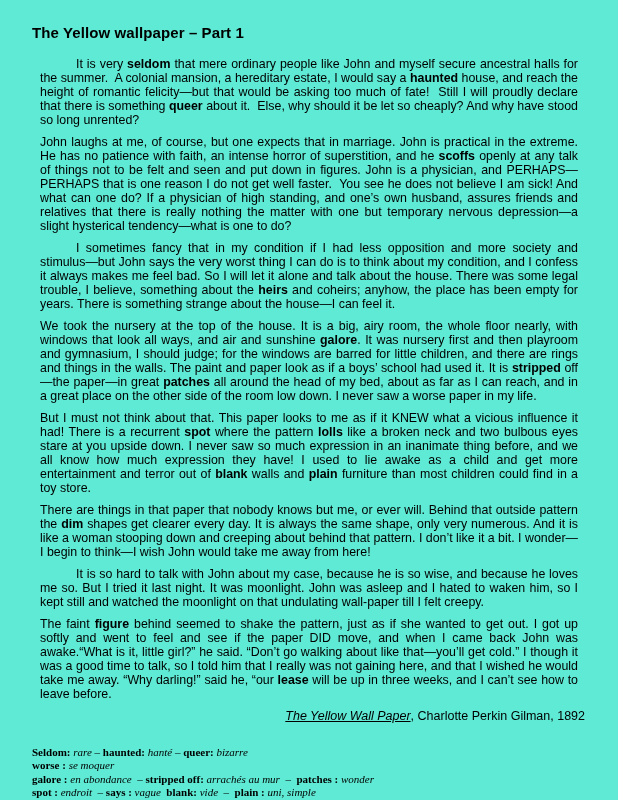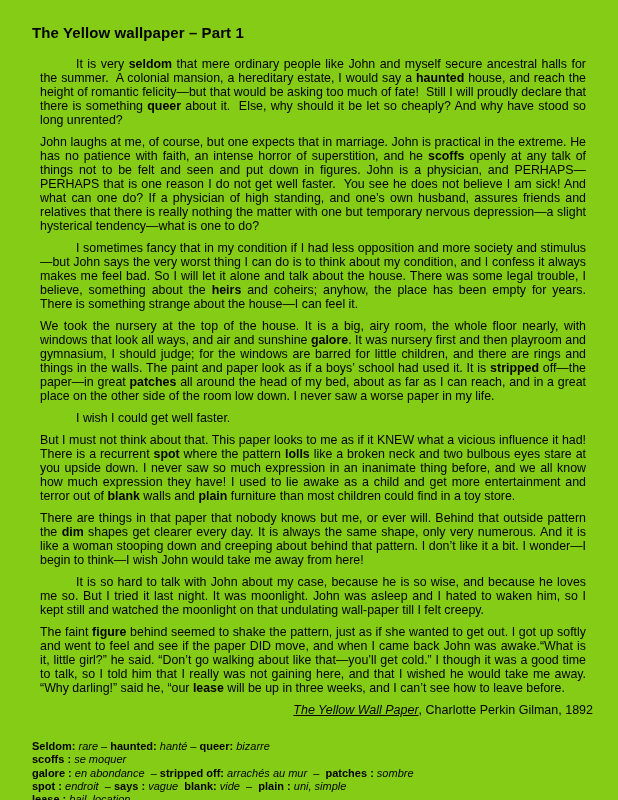--- a/index.html
+++ b/index.html
@@ -1,24 +1,24 @@
 <!DOCTYPE html>
 <html><head>
 <meta charset="utf-8">
 <style>
   html, body { margin: 0; padding: 0; background: #ffffff; }
   .page {
     position: relative;
     width: 618px;
     height: 800px;
     box-sizing: border-box;
-    background: #84cc16;
+    background: #5eead4;
     color: #000000;
     font-family: "Liberation Sans", sans-serif;
-    padding: 24px 24px 0 32px;
+    padding: 24px 32px 0 32px;
     overflow: hidden;
   }
   .title {
     font-size: 15px;
     font-weight: bold;
     margin: 0 0 16px 0;
     letter-spacing: 0.1px;
   }
   .story { }
   .para {
@@ -38,42 +38,41 @@
   }
   .work-title {
     font-style: italic;
     text-decoration: underline;
   }
   .vocab {
     margin-top: 23px;
     font-size: 11px;
     line-height: 13.3px;
   }
-  .vocab-line { white-space: pre-wrap; }
+  .vocab-line { white-space: pre-wrap; font-family: Liberation Serif, serif; }
 </style>
 </head>
 <body>
 
 <div class="page">
   <h1 class="title">The Yellow wallpaper – Part 1</h1>
 
   <div class="story" id="story">
       <div class="para indent"><span>It is very </span><span class="b">seldom</span><span> that mere ordinary people like John and myself secure ancestral halls for the summer.  A colonial mansion, a hereditary estate, I would say a </span><span class="b">haunted</span><span> house, and reach the height of romantic felicity—but that would be asking too much of fate!  Still I will proudly declare that there is something </span><span class="b">queer</span><span> about it.  Else, why should it be let so cheaply? And why have stood so long unrented?</span></div>
       <div class="para"><span>John laughs at me, of course, but one expects that in marriage. John is practical in the extreme. He has no patience with faith, an intense horror of superstition, and he </span><span class="b">scoffs</span><span> openly at any talk of things not to be felt and seen and put down in figures. John is a physician, and PERHAPS—PERHAPS that is one reason I do not get well faster.  You see he does not believe I am sick! And what can one do? If a physician of high standing, and one’s own husband, assures friends and relatives that there is really nothing the matter with one but temporary nervous depression—a slight hysterical tendency—what is one to do?</span></div>
       <div class="para indent"><span>I sometimes fancy that in my condition if I had less opposition and more society and stimulus—but John says the very worst thing I can do is to think about my condition, and I confess it always makes me feel bad. So I will let it alone and talk about the house. There was some legal trouble, I believe, something about the </span><span class="b">heirs</span><span> and coheirs; anyhow, the place has been empty for years. There is something strange about the house—I can feel it.</span></div>
       <div class="para"><span>We took the nursery at the top of the house. It is a big, airy room, the whole floor nearly, with windows that look all ways, and air and sunshine </span><span class="b">galore</span><span>. It was nursery first and then playroom and gymnasium, I should judge; for the windows are barred for little children, and there are rings and things in the walls. The paint and paper look as if a boys’ school had used it. It is </span><span class="b">stripped</span><span> off—the paper—in great </span><span class="b">patches</span><span> all around the head of my bed, about as far as I can reach, and in a great place on the other side of the room low down. I never saw a worse paper in my life.</span></div>
-      <div class="para indent"><span>I wish I could get well faster.</span></div>
       <div class="para"><span>But I must not think about that. This paper looks to me as if it KNEW what a vicious influence it had! There is a recurrent </span><span class="b">spot</span><span> where the pattern </span><span class="b">lolls</span><span> like a broken neck and two bulbous eyes stare at you upside down. I never saw so much expression in an inanimate thing before, and we all know how much expression they have! I used to lie awake as a child and get more entertainment and terror out of </span><span class="b">blank</span><span> walls and </span><span class="b">plain</span><span> furniture than most children could find in a toy store.</span></div>
       <div class="para"><span>There are things in that paper that nobody knows but me, or ever will. Behind that outside pattern the </span><span class="b">dim</span><span> shapes get clearer every day. It is always the same shape, only very numerous. And it is like a woman stooping down and creeping about behind that pattern. I don’t like it a bit. I wonder—I begin to think—I wish John would take me away from here!</span></div>
       <div class="para indent"><span>It is so hard to talk with John about my case, because he is so wise, and because he loves me so. But I tried it last night. It was moonlight. John was asleep and I hated to waken him, so I kept still and watched the moonlight on that undulating wall-paper till I felt creepy.</span></div>
       <div class="para"><span>The faint </span><span class="b">figure</span><span> behind seemed to shake the pattern, just as if she wanted to get out. I got up softly and went to feel and see if the paper DID move, and when I came back John was awake.“What is it, little girl?” he said. “Don’t go walking about like that—you’ll get cold.” I though it was a good time to talk, so I told him that I really was not gaining here, and that I wished he would take me away. “Why darling!” said he, “our </span><span class="b">lease</span><span> will be up in three weeks, and I can’t see how to leave before.</span></div>
     </div>
 
   <div class="attribution"><span class="work-title">The Yellow Wall Paper</span><span>, Charlotte Perkin Gilman, 1892</span></div>
 
   <div class="vocab" id="vocab">
       <div class="vocab-line"><span class="b">Seldom:</span><span> </span><span class="i">rare</span><span> – </span><span class="b">haunted:</span><span> </span><span class="i">hanté</span><span> – </span><span class="b">queer:</span><span> </span><span class="i">bizarre</span></div>
-      <div class="vocab-line"><span class="b">scoffs :</span><span> </span><span class="i">se moquer</span></div>
-      <div class="vocab-line"><span class="b">galore :</span><span> </span><span class="i">en abondance</span><span>  – </span><span class="b">stripped off:</span><span> </span><span class="i">arrachés au mur</span><span>  –  </span><span class="b">patches :</span><span> </span><span class="i">sombre</span></div>
+      <div class="vocab-line"><span class="b">worse :</span><span> </span><span class="i">se moquer</span></div>
+      <div class="vocab-line"><span class="b">galore :</span><span> </span><span class="i">en abondance</span><span>  – </span><span class="b">stripped off:</span><span> </span><span class="i">arrachés au mur</span><span>  –  </span><span class="b">patches :</span><span> </span><span class="i">wonder</span></div>
       <div class="vocab-line"><span class="b">spot :</span><span> </span><span class="i">endroit</span><span>  – </span><span class="b">says :</span><span> </span><span class="i">vague</span><span>  </span><span class="b">blank:</span><span> </span><span class="i">vide</span><span>  –  </span><span class="b">plain :</span><span> </span><span class="i">uni, simple</span></div>
       <div class="vocab-line"><span class="b">lease :</span><span> </span><span class="i">bail, location</span></div>
     </div>
 </div>
 
 </body></html>

